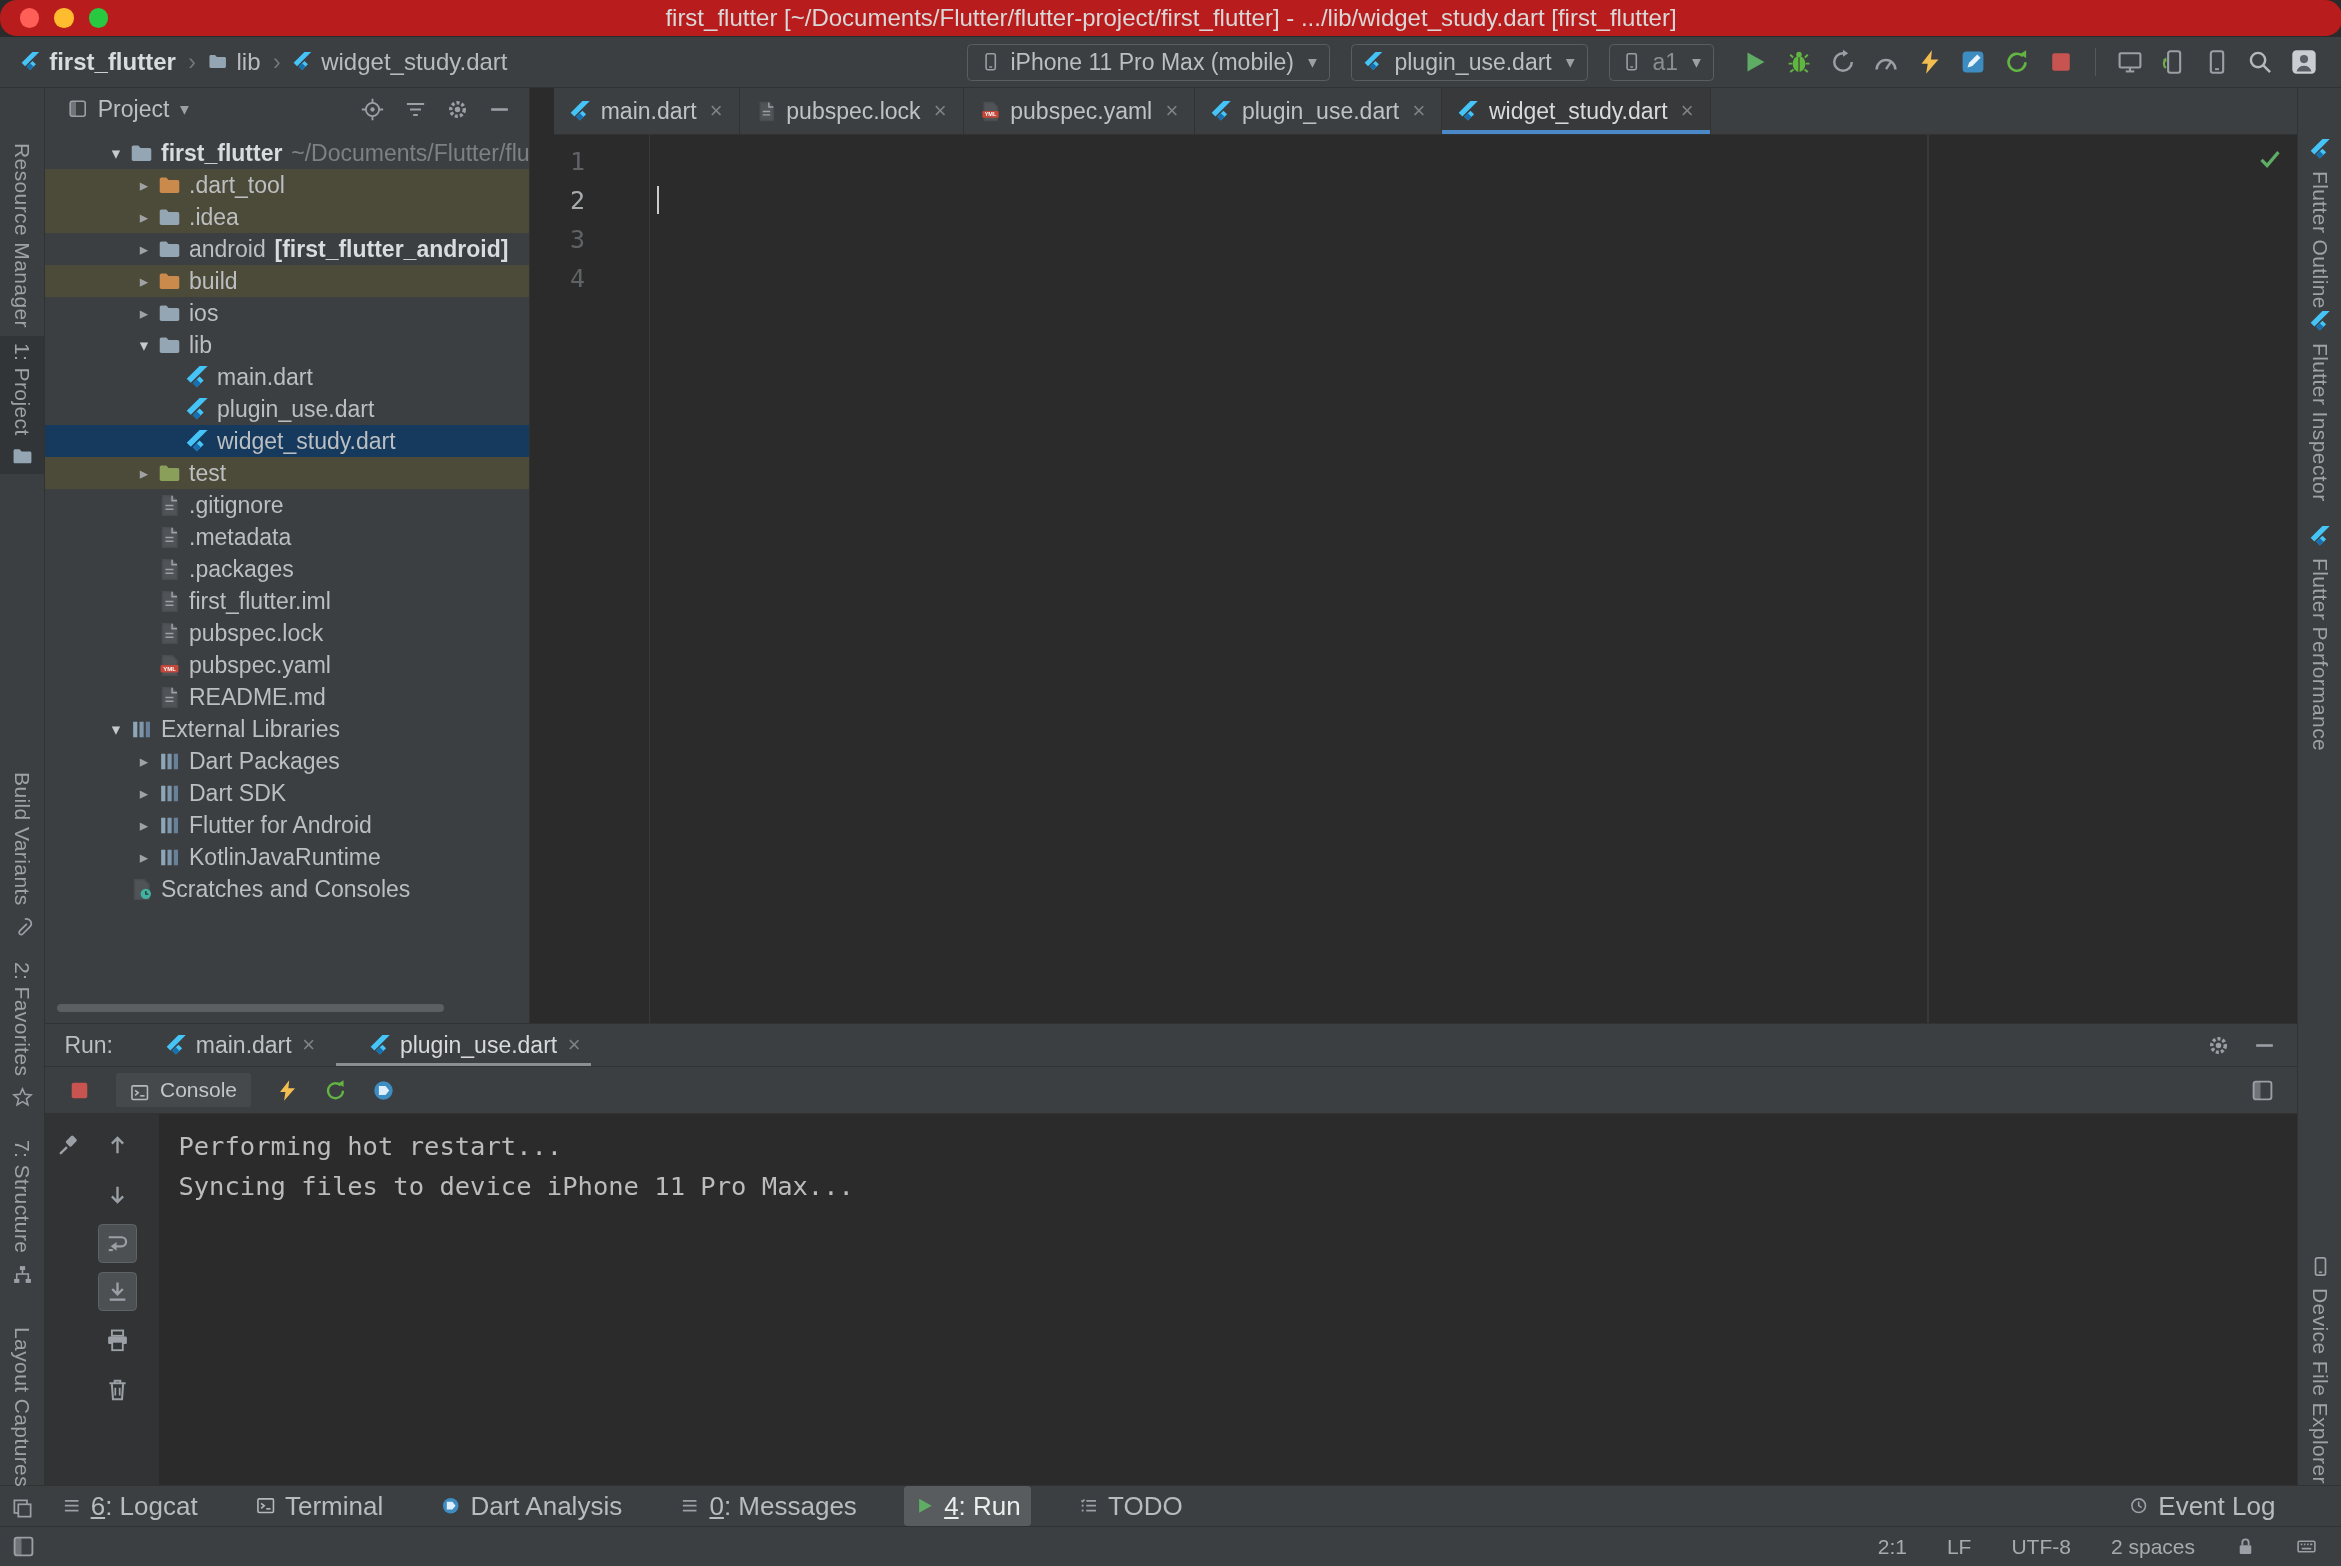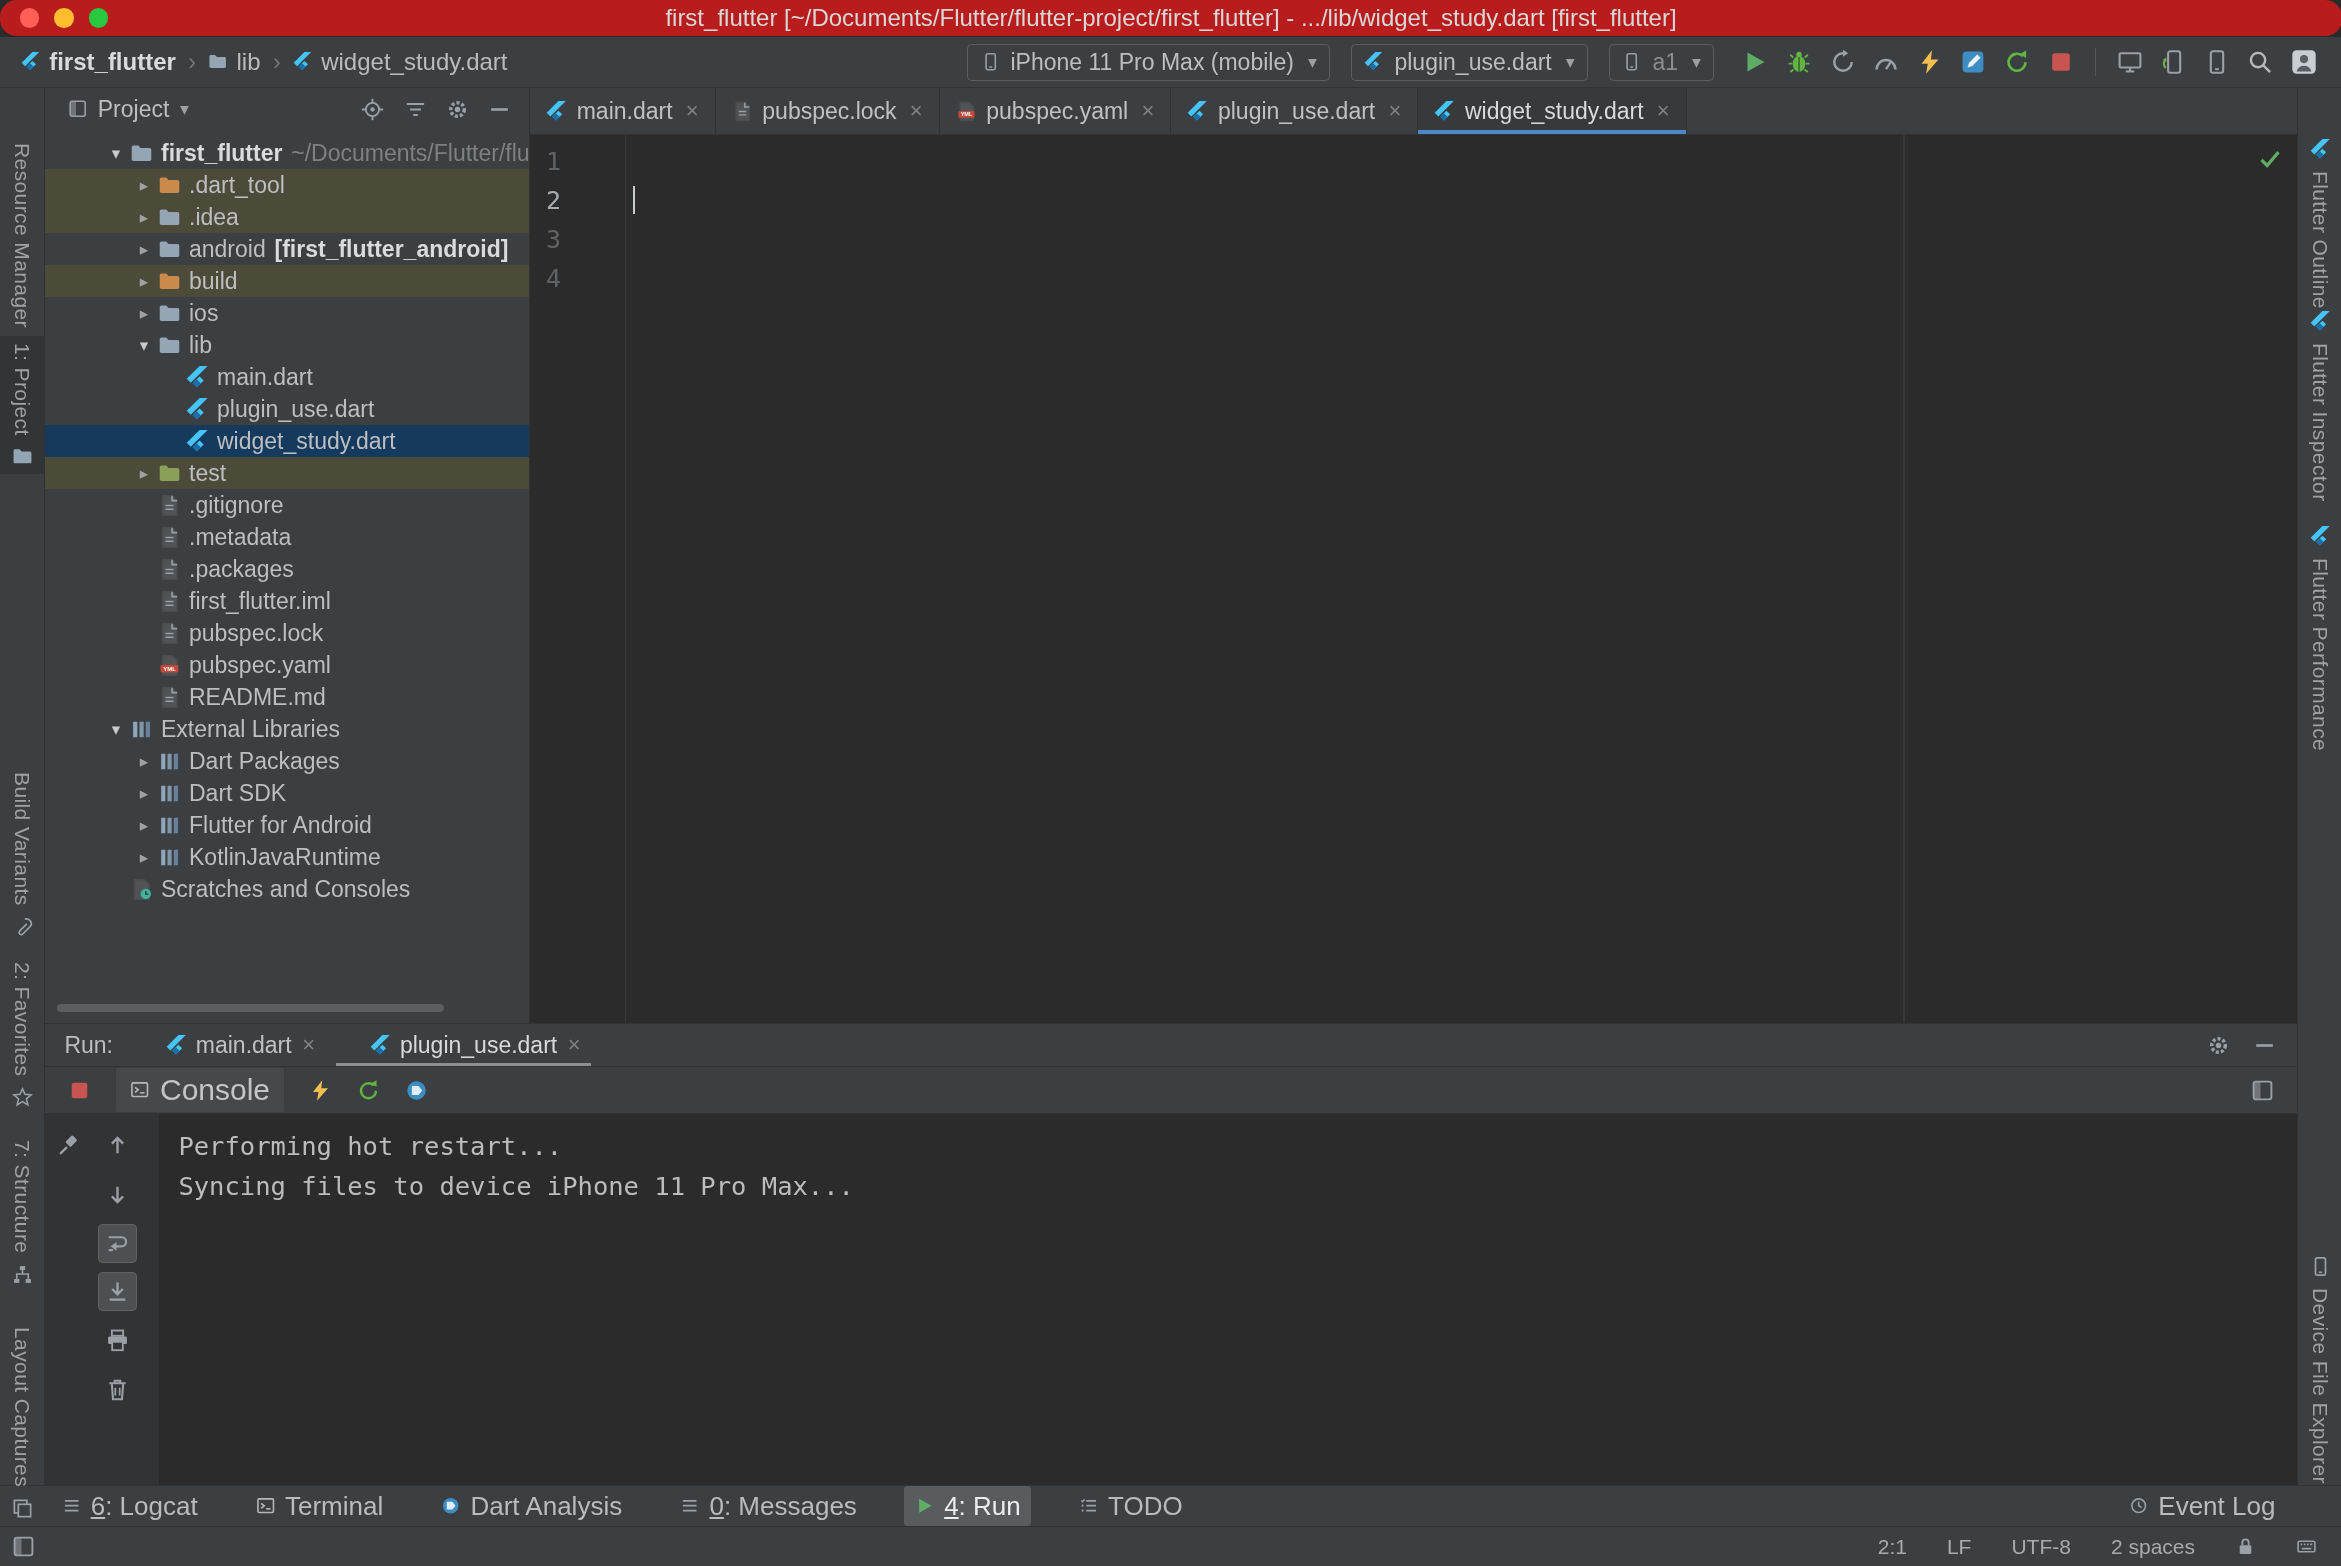--- a/index.html
+++ b/index.html
@@ -33,21 +33,21 @@
   .body-row{flex:1;display:flex;min-height:0;}
   .stripe{width:44px;background:#3c3f41;position:relative;flex:none;}
   .stripe.left{border-right:0.9px solid #323232;}
   .stripe.right{border-left:0.9px solid #323232;}
   .stripe-btn{position:absolute;left:0;width:44px;display:flex;flex-direction:column;align-items:center;gap:10.6px;padding:7px 0;cursor:default;}
   .stripe-btn.active{background:#313537;}
   .stripe-label{writing-mode:vertical-rl;font-size:21px;color:#9fa2a4;letter-spacing:0.4px;white-space:nowrap;}
   .stripe .ic{width:21px;height:21px;}
 
   .center-col{flex:1;display:flex;flex-direction:column;min-width:0;}
-  .upper{flex:1;display:flex;min-height:0;}
+  .upper{flex:1;display:flex;min-height:0;gap:24px;}
 
   
   .project-panel{width:484px;background:#3c3f41;border-right:0.9px solid #323232;display:flex;flex-direction:column;position:relative;flex:none;}
   .panel-header{height:42px;display:flex;align-items:center;padding:0 17.6px 0 14px;gap:10.6px;font-size:23px;color:#bcbfc1;flex:none;}
   .panel-header .chev{color:#9da0a2;font-size:17.6px;}
   .panel-header .ic{margin-left:8.8px;}
   .tree{flex:1;overflow:hidden;padding-top:7px;font-size:23px;color:#bcbfc1;}
   .trow{height:32px;display:flex;align-items:center;white-space:nowrap;}
   .trow.olive{background:var(--olive,#4c4a39);}
   .trow.selected{background:var(--sel,#153a5e);}
@@ -82,21 +82,21 @@
   .run-header{height:42px;display:flex;align-items:stretch;padding:0 21px 0 19.4px;flex:none;}
   .run-label{font-size:23px;color:#bcbfc1;display:flex;align-items:center;margin-right:14px;}
   .run-tabs{display:flex;align-items:stretch;}
   .rtab{display:flex;align-items:center;gap:8.8px;padding:0 16px;font-size:23px;color:#bfc2c4;position:relative;}
   .rtab .close{color:#7f8386;font-size:22px;margin-left:1.8px;}
   .rtab.active{color:#d8dadc;}
   .rtab.active::after{content:'';position:absolute;left:5.3px;right:5.3px;bottom:0;height:3.5px;background:#8a8f92;}
   .rtab .ic{width:21px;height:21px;}
   .run-header .ic{align-self:center;margin-left:23px;}
   .run-toolbar{height:46px;border-top:0.9px solid #323232;border-bottom:0.9px solid #323232;display:flex;align-items:center;gap:25px;padding:0 23px;flex:none;}
-  .console-tab{display:flex;align-items:center;gap:10.6px;font-size:30px;color:#c3c6c8;background:#46494b;padding:5.3px 14px;border-radius:2.6px;}
+  .console-tab{display:flex;align-items:flex-end;gap:10.6px;font-size:21px;color:#c3c6c8;background:#46494b;padding:5.3px 14px;border-radius:2.6px;}
   .console-row{flex:1;display:flex;background:#2b2b2b;min-height:0;}
   .console-gutter{width:114px;flex:none;background:#313335;position:relative;}
   .cg-pin{position:absolute;left:10.6px;top:19.4px;width:25px;height:25px;}
   .cg-stack{position:absolute;left:53px;top:12.3px;display:flex;flex-direction:column;}
   .cg-item{width:37px;height:37px;display:flex;align-items:center;justify-content:center;border-radius:4.4px;margin-bottom:9.7px;border:0.9px solid transparent;}
   .cg-item.selected{background:#4c5052;border-color:#5e6366;}
   .cg-item .ic{width:25px;height:25px;}
   .console-text{flex:1;font-family:"DejaVu Sans Mono",monospace;font-size:25.5px;line-height:40px;color:#bcbcbc;padding:12.3px 0 0 19.4px;white-space: pre;overflow:hidden;}
 
   

